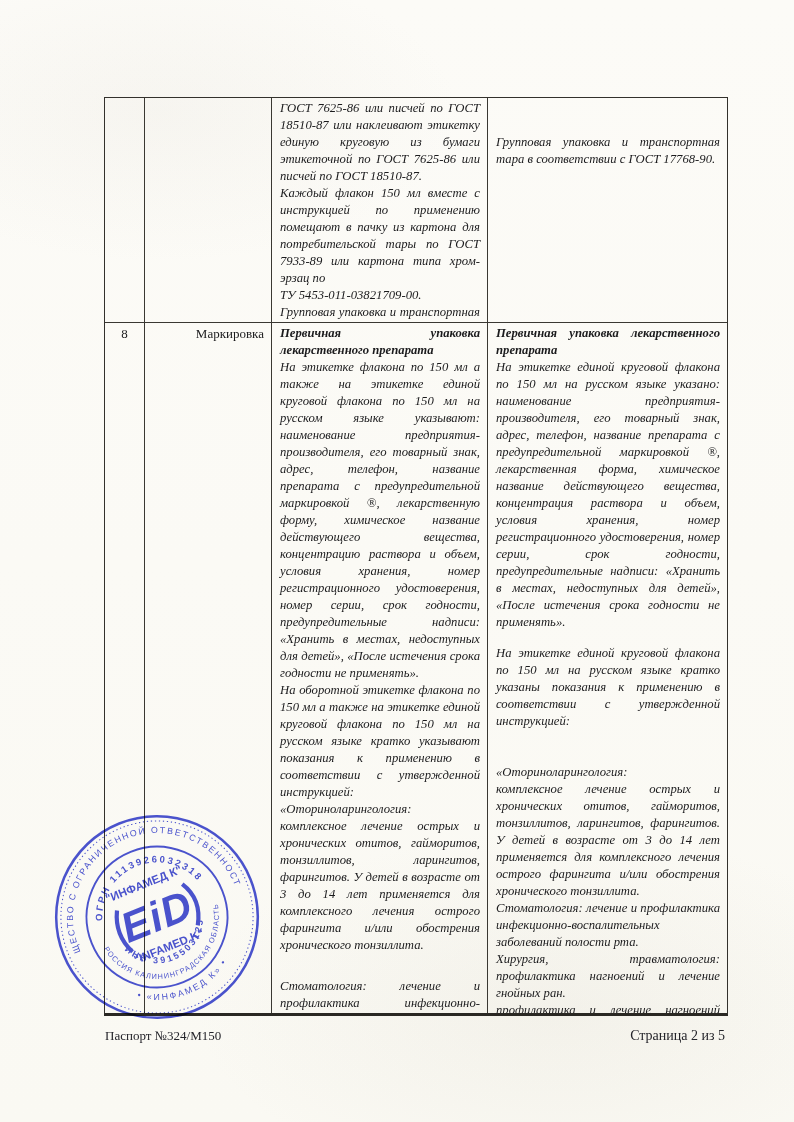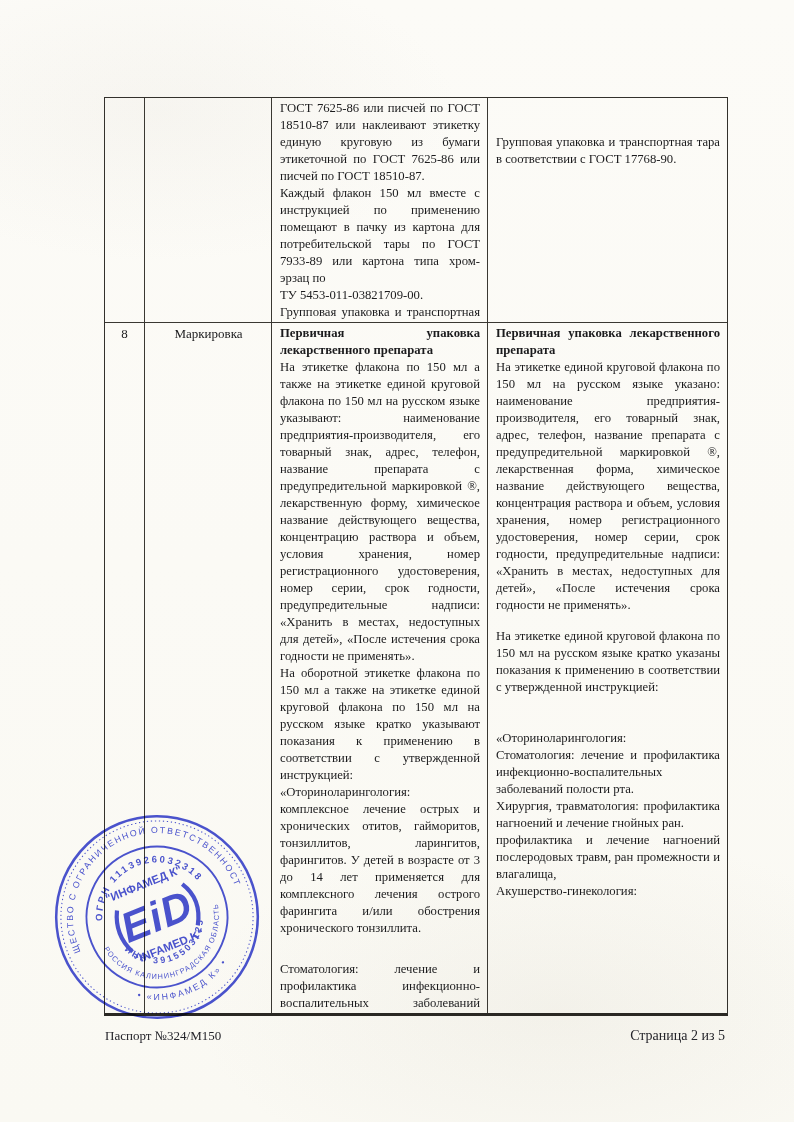--- a/index.html
+++ b/index.html
@@ -31,22 +31,22 @@
     border-bottom:1.4px solid #3a3832;
     box-sizing:border-box;
     overflow:hidden;
     padding:2px 7px 2px 8px;
     font-size:12.7px;line-height:17px;
     text-align:justify;
   }
   .cell:nth-child(4n){border-right:none;}
   .cell.last-row{border-bottom:none;}
   .cell.num{text-align:center;padding:2px 2px;font-size:13px;}
-  .cell.label{text-align:center;font-size:13px;}
-  .cell p{margin:0;}
+  .cell.label{text-align:right;font-size:13px;}
+  .cell p{margin:0;font-style:italic;}
   .cell .h{
     font-weight:bold;
     text-align:justify;
     -moz-text-align-last:left;
     text-align-last:left;
   }
   .mt-sm{margin-top:14px !important;}
   .mt-md{margin-top:24px !important;}
   .mt-lg{margin-top:34px !important;}
   .mt-xl{margin-top:64px !important;}
@@ -94,20 +94,21 @@
     <p>На оборотной этикетке флакона по 150 мл а также на этикетке единой круговой флакона по 150 мл на русском языке кратко указывают показания к применению в соответствии с утвержденной инструкцией:</p>
     <p>«Оториноларингология: комплексное лечение острых и хронических отитов, гайморитов, тонзиллитов, ларингитов, фарингитов. У детей в возрасте от 3 до 14 лет применяется для комплексного лечения острого фарингита и/или обострения хронического тонзиллита.</p>
     <p class="mt-md">Стоматология: лечение и профилактика инфекционно-воспалительных заболеваний полости рта.</p>
 
   </div>
   <div class="cell last-row">
     <p class="h">Первичная упаковка лекарственного препарата</p>
     <p>На этикетке единой круговой флакона по 150 мл на русском языке указано: наименование предприятия-производителя, его товарный знак, адрес, телефон, название препарата с предупредительной маркировкой ®, лекарственная форма, химическое название действующего вещества, концентрация раствора и объем, условия хранения, номер регистрационного удостоверения, номер серии, срок годности, предупредительные надписи: «Хранить в местах, недоступных для детей», «После истечения срока годности не применять».</p>
     <p class="mt-sm">На этикетке единой круговой флакона по 150 мл на русском языке кратко указаны показания к применению в соответствии с утвержденной инструкцией:</p>
     <p class="mt-lg">«Оториноларингология:</p>
+    <p>комплексное лечение острых и хронических отитов, гайморитов, тонзиллитов, ларингитов, фарингитов. У детей в возрасте от 3 до 14 лет применяется для комплексного лечения острого фарингита и/или обострения хронического тонзиллита.</p>
     <p>Стоматология: лечение и профилактика инфекционно-воспалительных заболеваний полости рта.</p>
     <p>Хирургия, травматология: профилактика нагноений и лечение гнойных ран.</p>
     <p>профилактика и лечение нагноений послеродовых травм, ран промежности и влагалища,</p>
     <p>Акушерство-гинекология:</p>
   </div>
 </div>
 
 <div class="stamp">
   <svg viewBox="0 0 200 200">
     <g transform="rotate(-22 100 100)">

